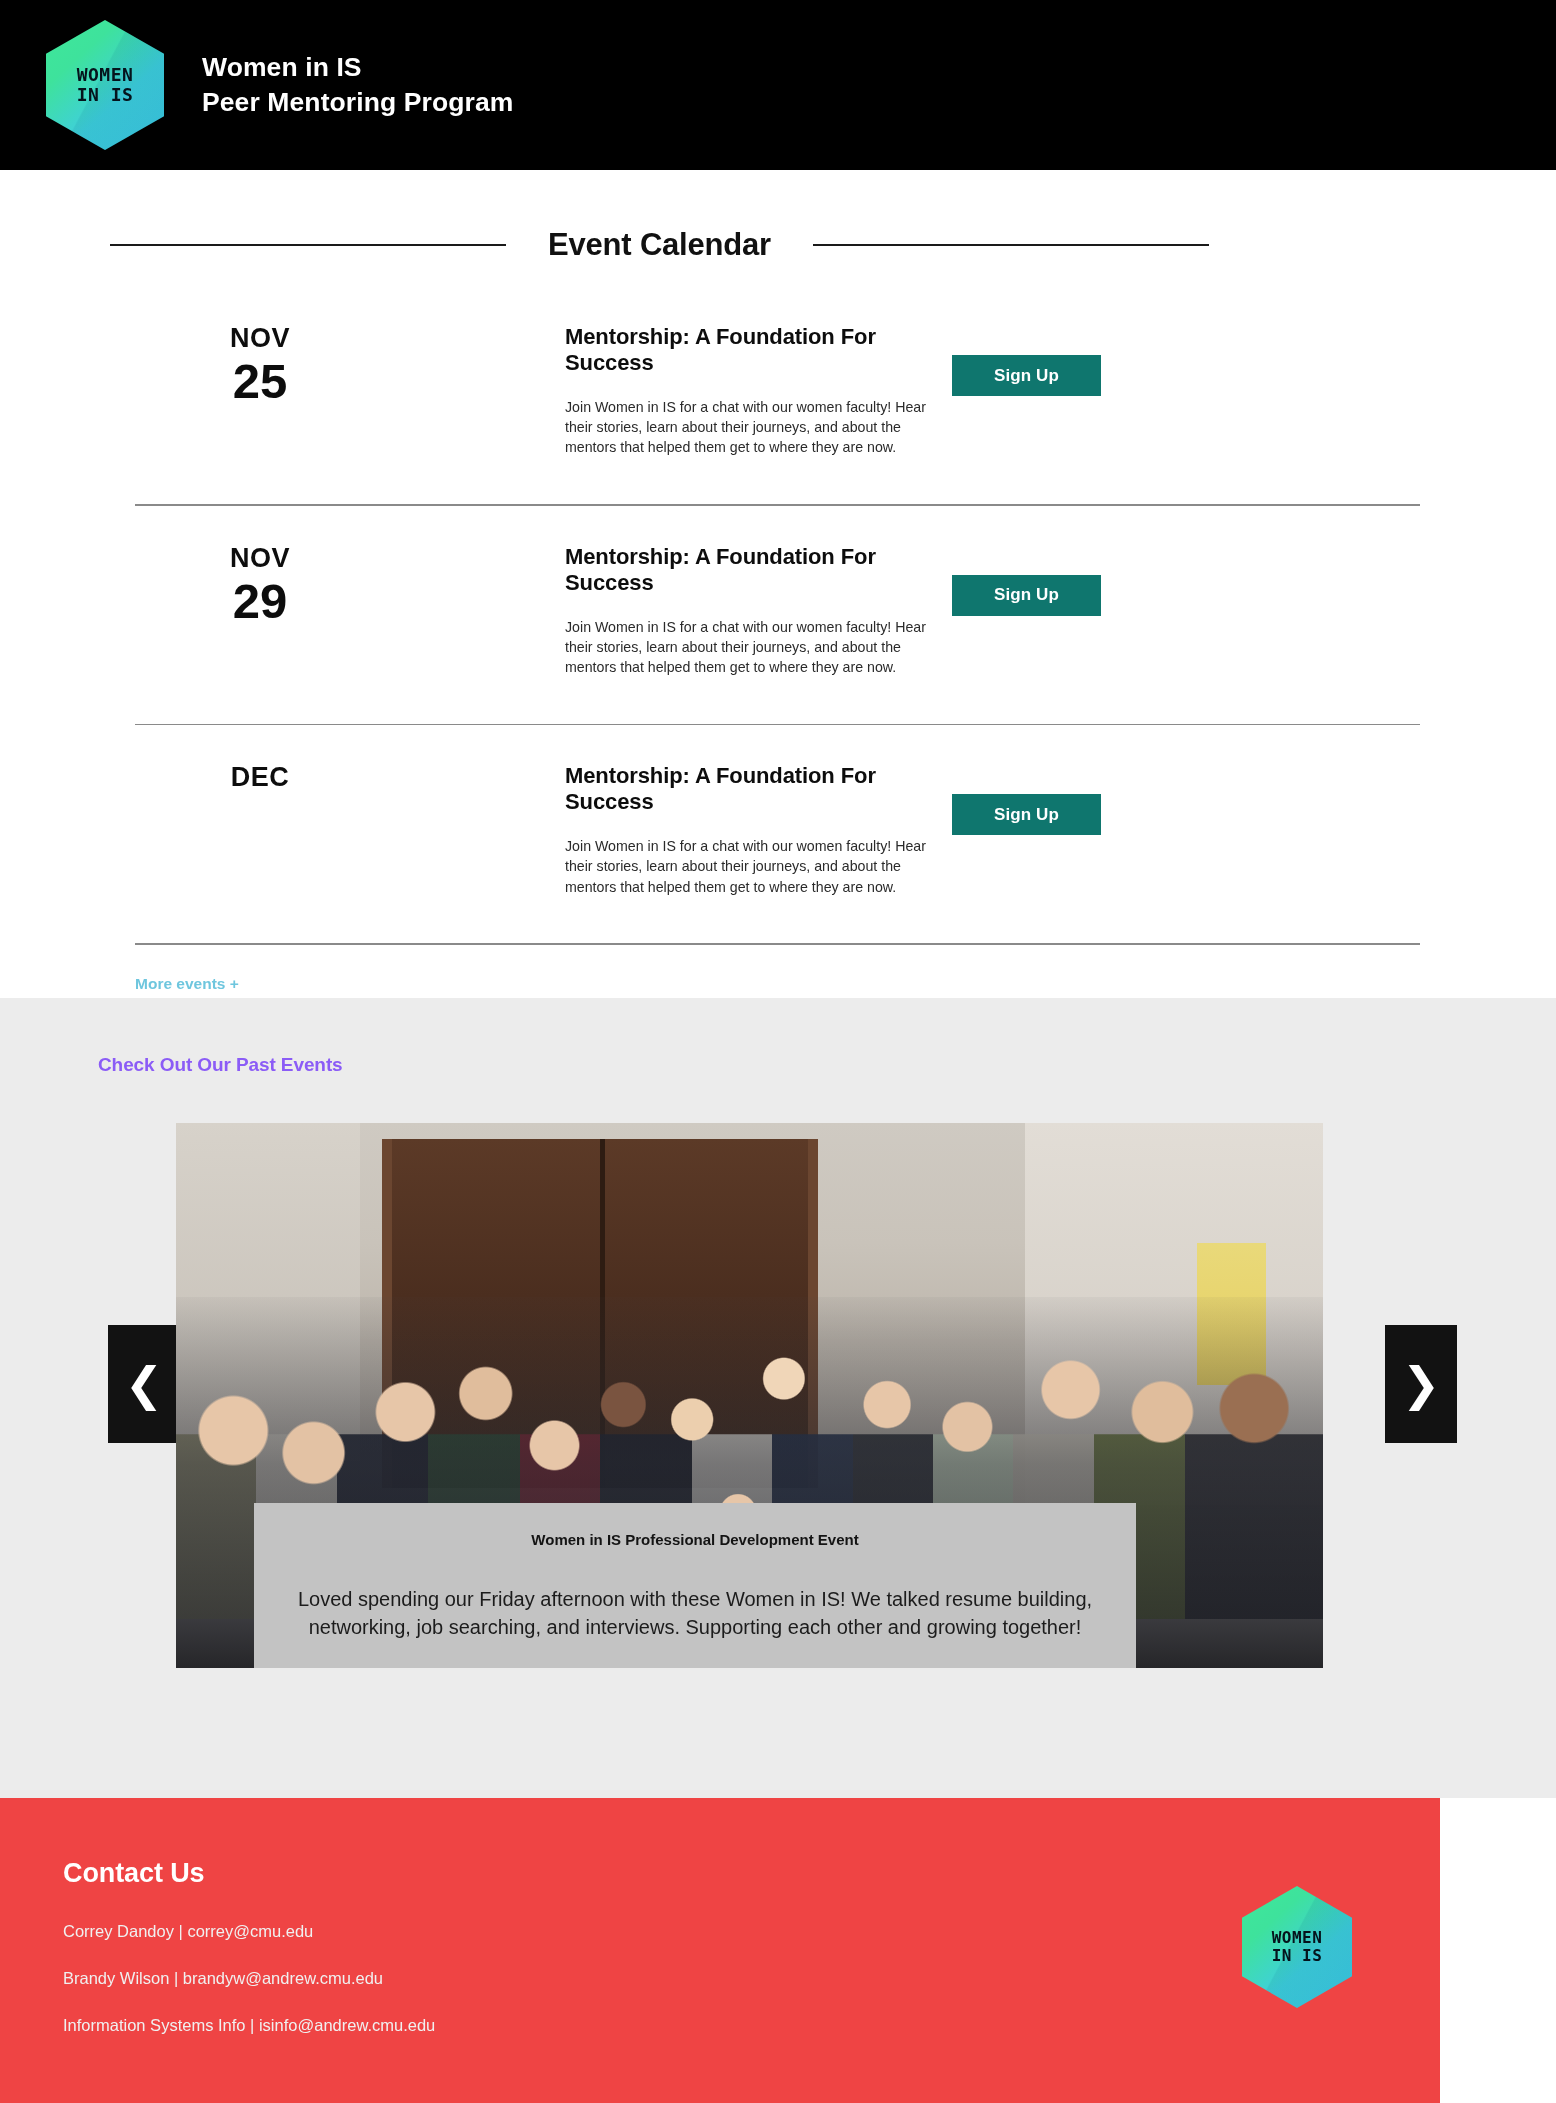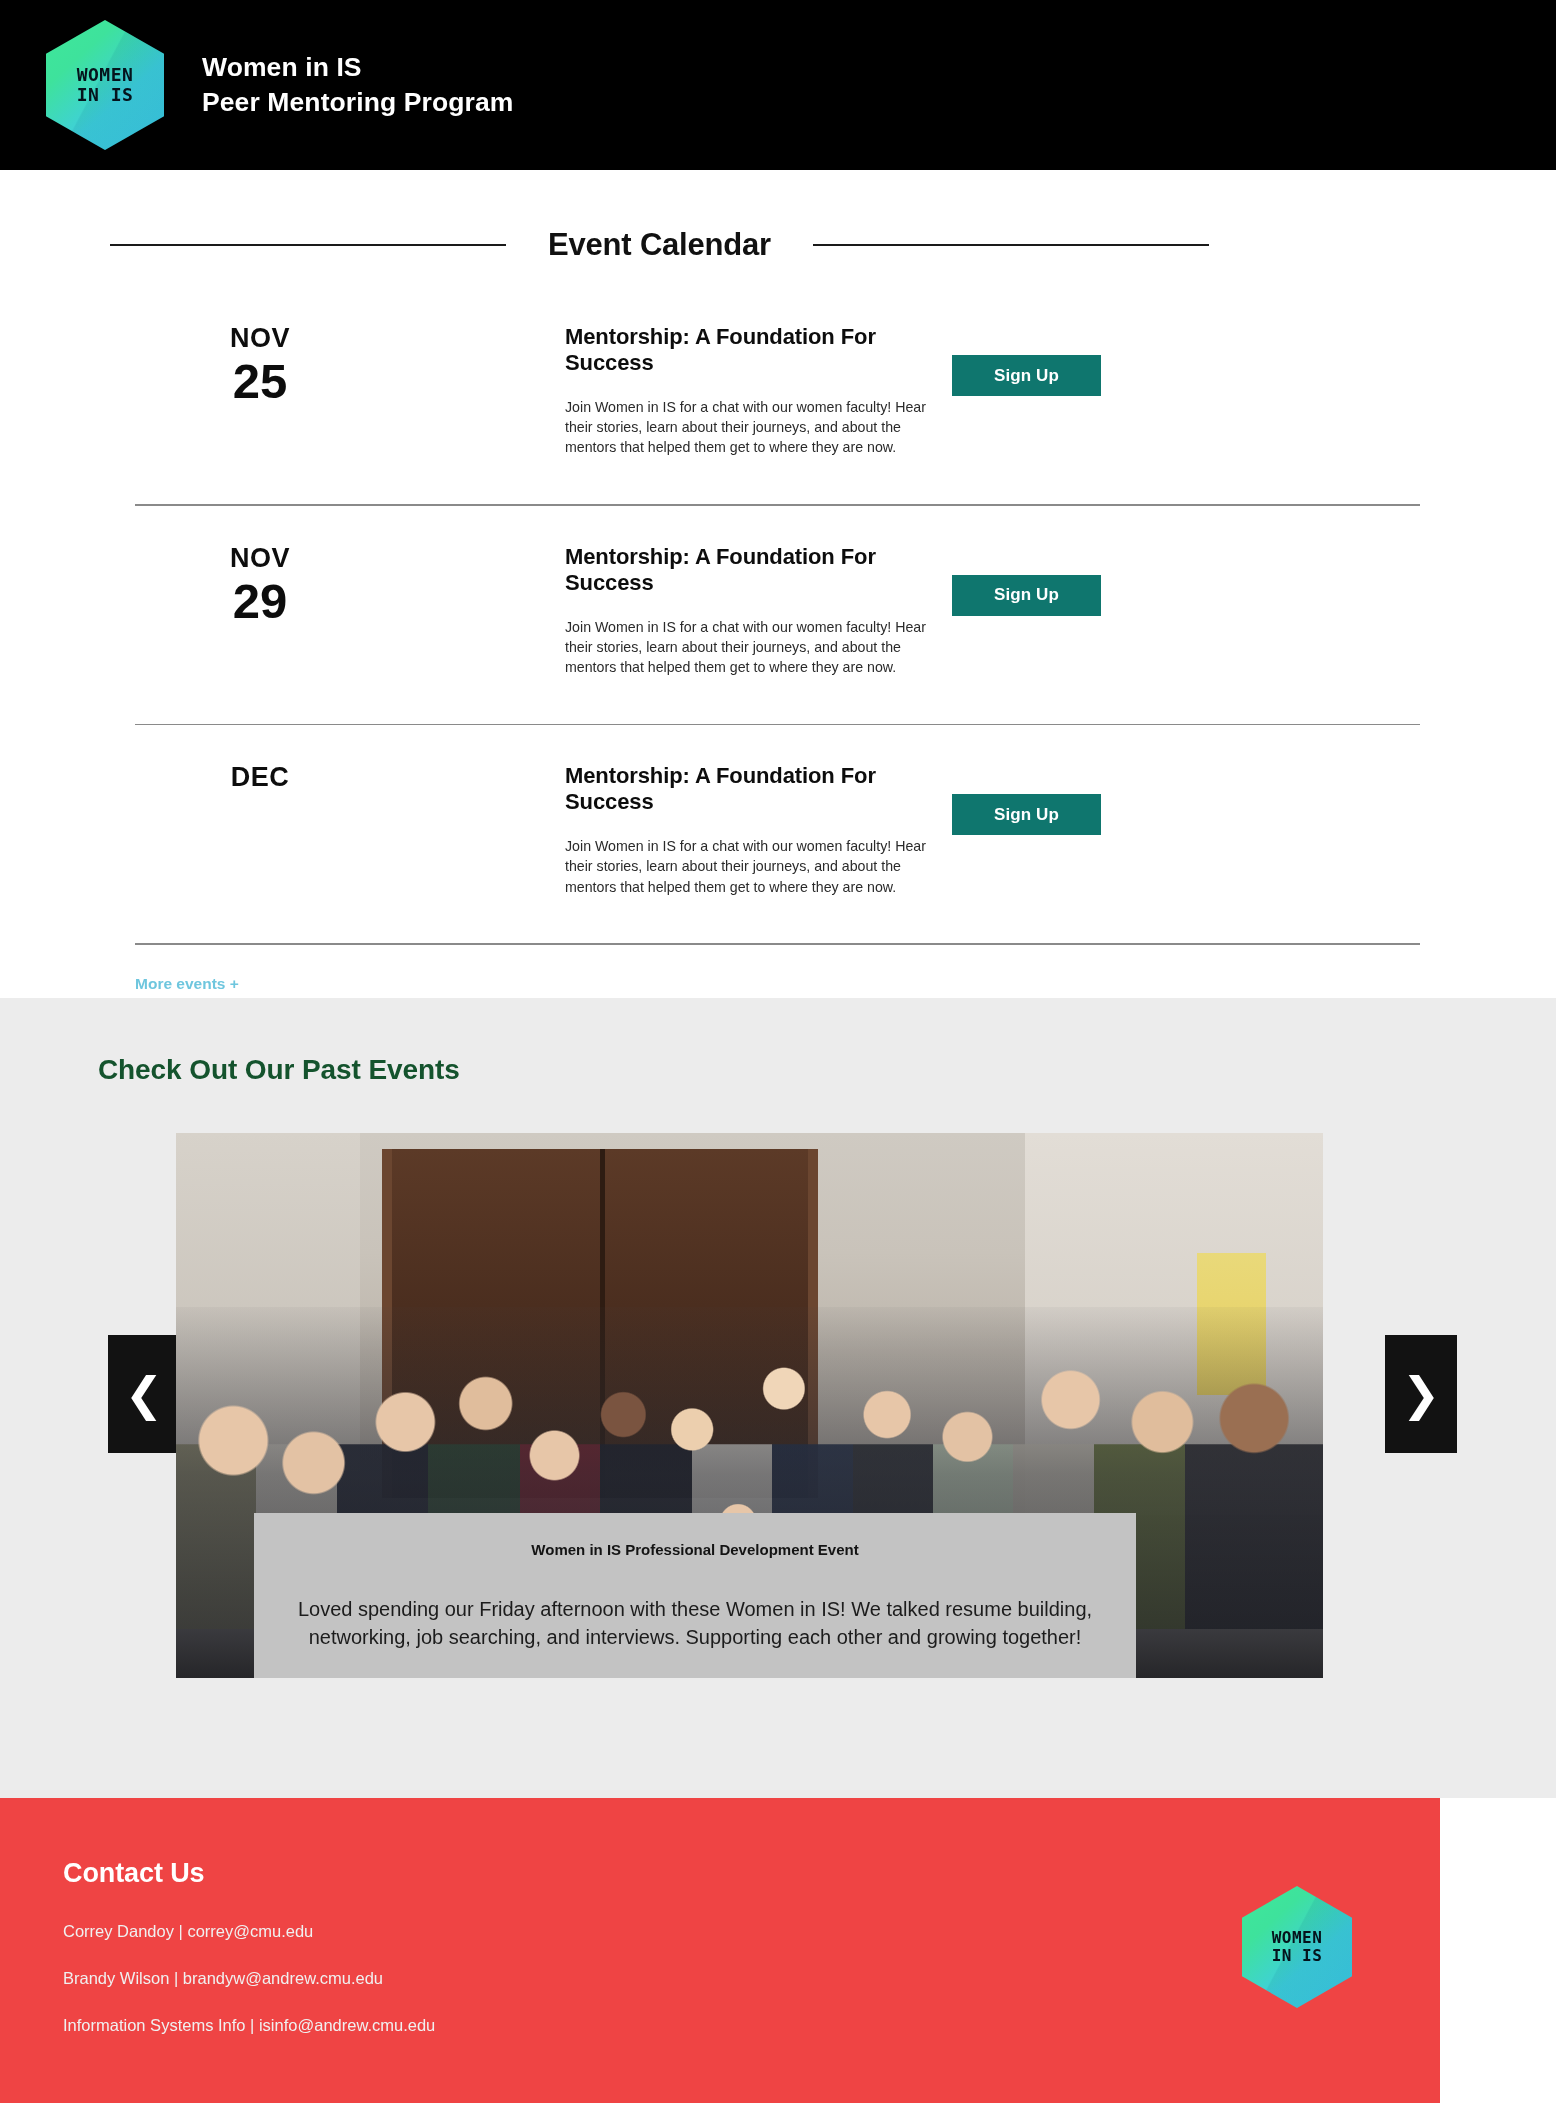--- a/index.html
+++ b/index.html
@@ -217,23 +217,23 @@
   
   .past-section {
     width: 1556px;
     height: 800px;
     background: #ececec;
     padding-top: 56px;
     position: relative;
   }
   .past-title {
     margin-left: 98px;
-    font-size: 28px;
-    font-weight: bold;
-    color: #14532d;
+    font-size: 19px;
+    font-weight: bold;
+    color: #8b5cf6;
     letter-spacing: -0.1px;
   }
 
   .carousel {
     margin-top: 47px;
     position: relative;
     width: 1556px;
     height: 550px;
   }
 

